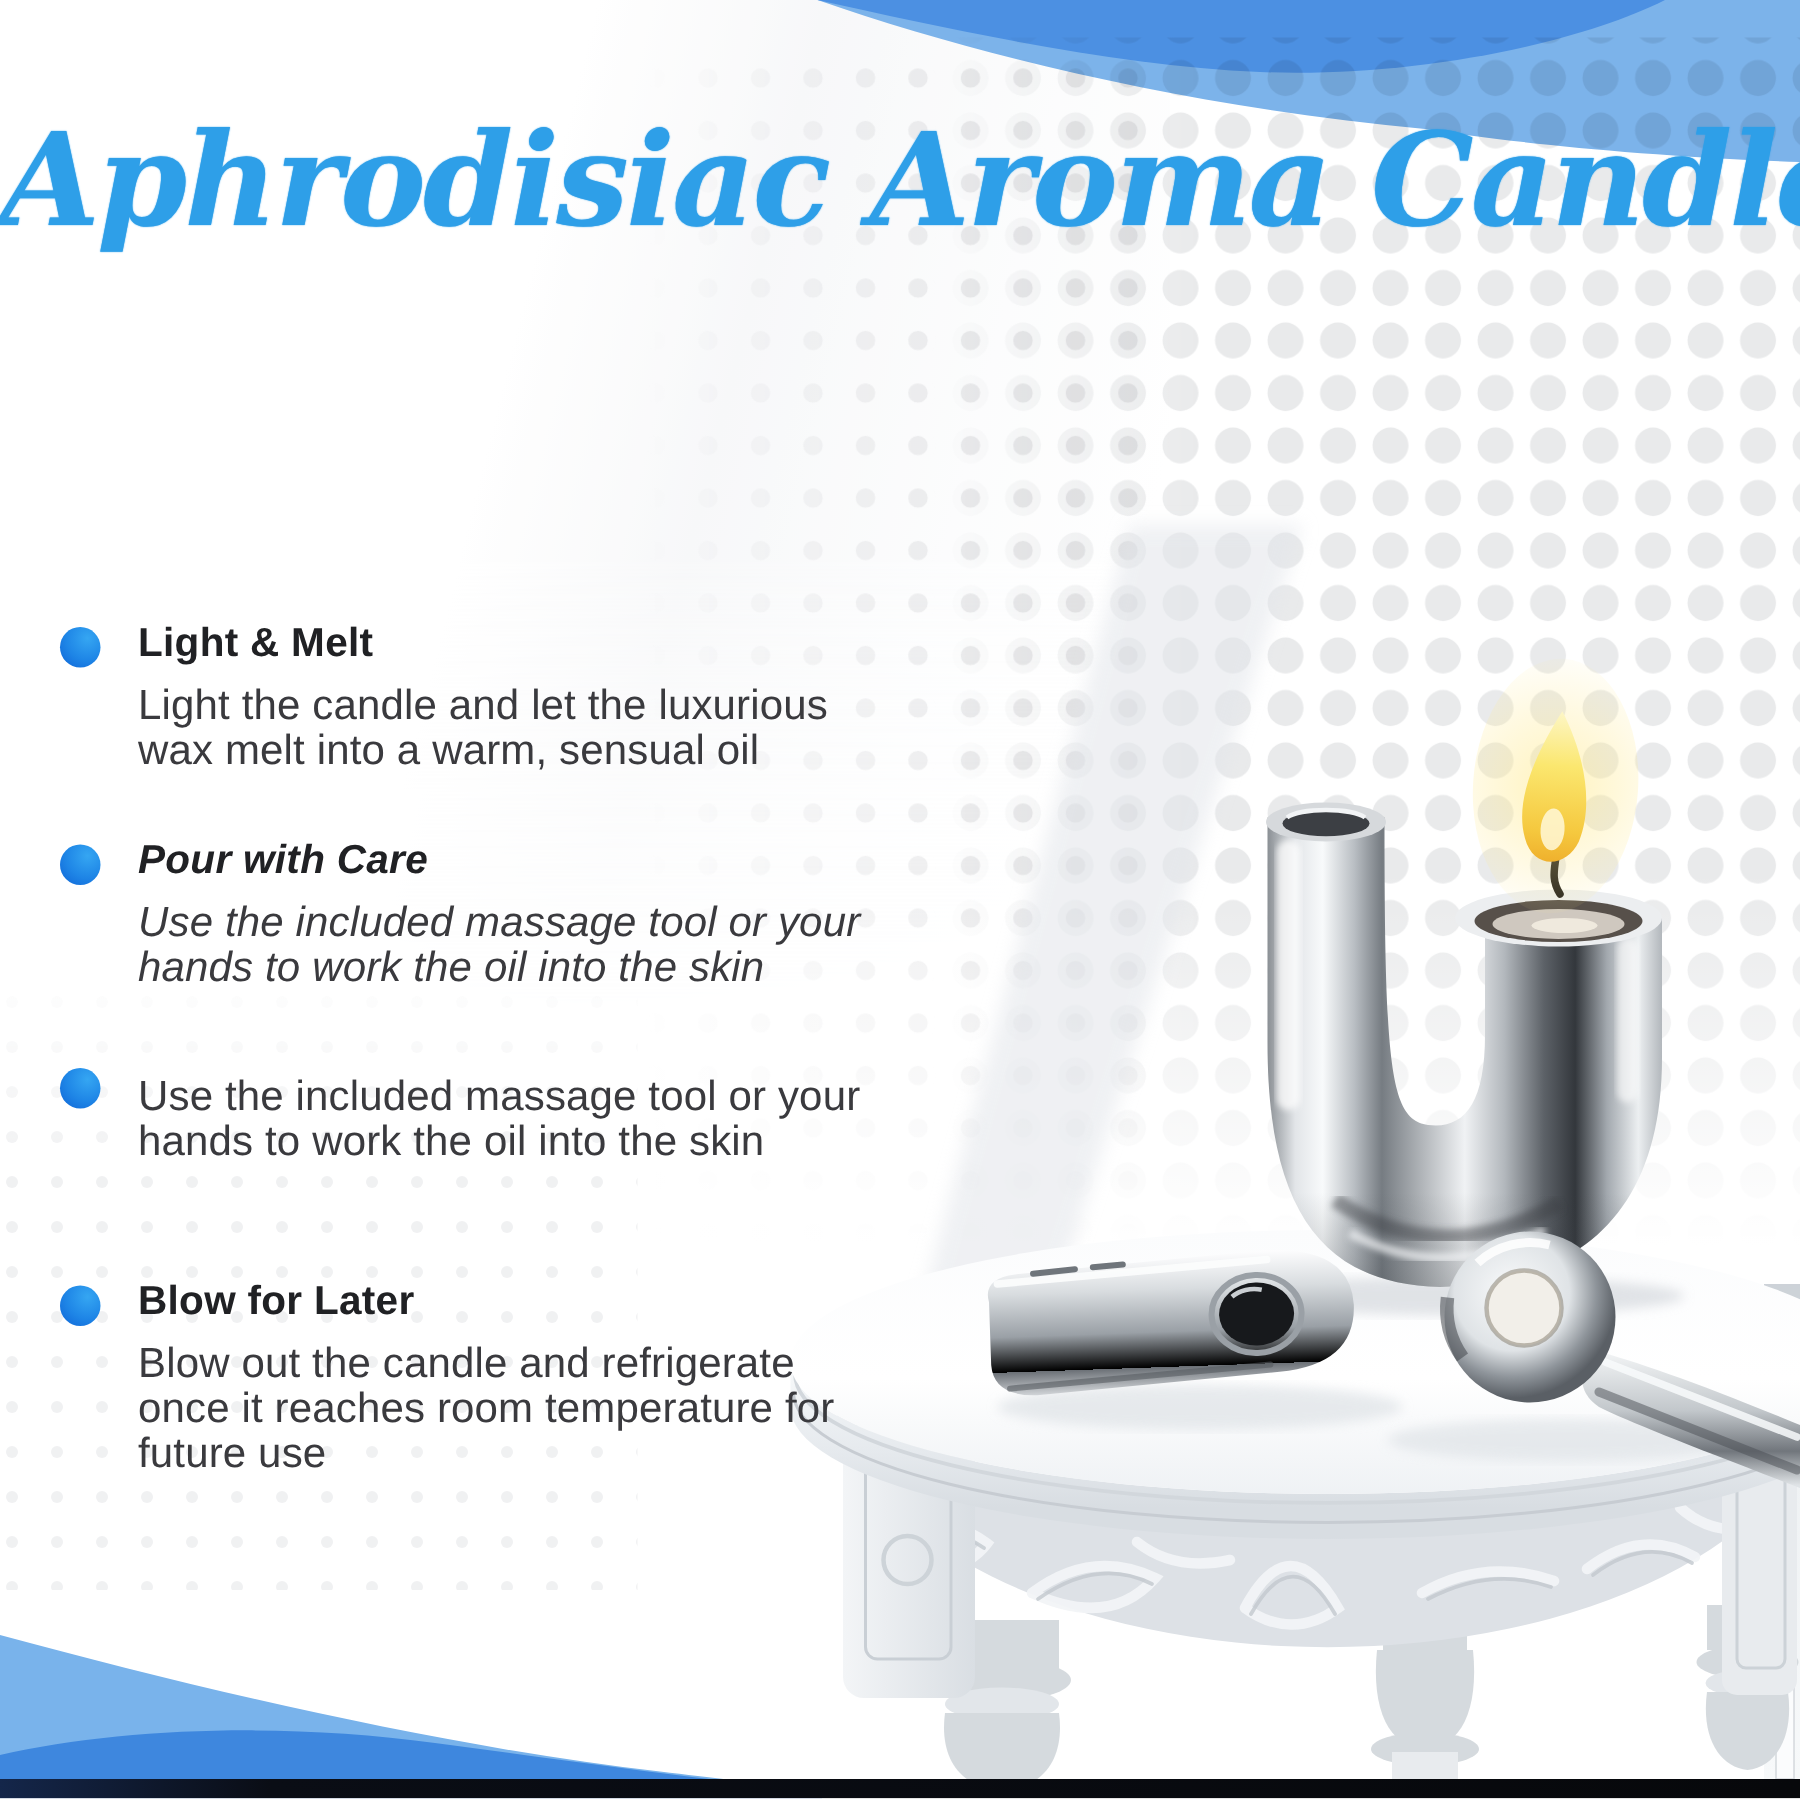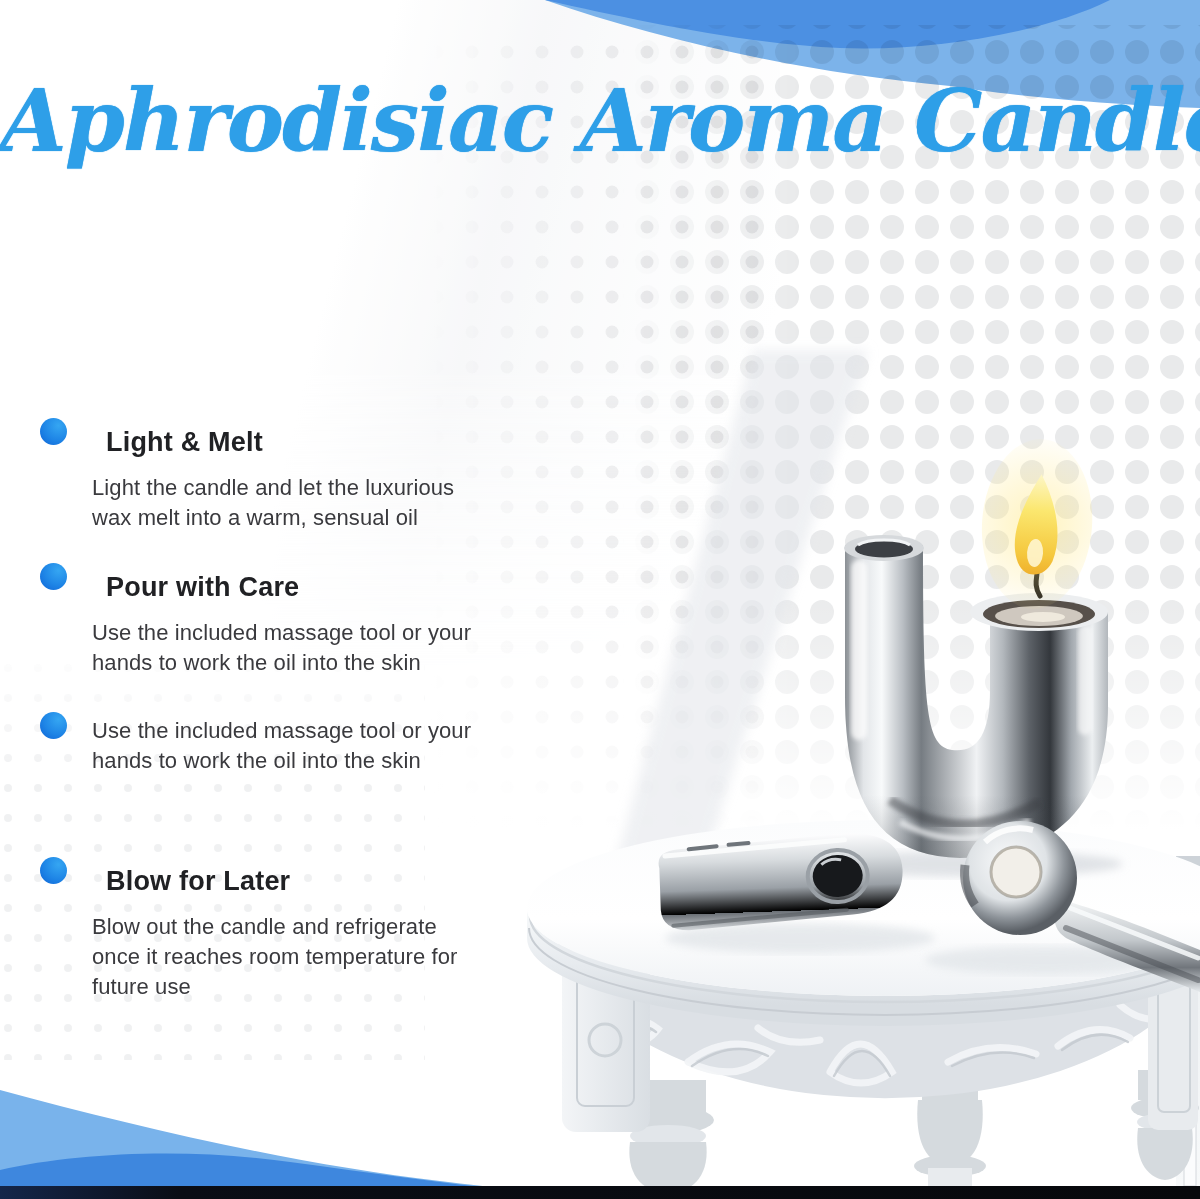--- a/index.html
+++ b/index.html
@@ -24,34 +24,34 @@
     white-space:nowrap;
   }
   .subtitle{
     position:absolute;top:205px;left:0;width:100%;text-align:center;
     font-size:29px;line-height:40px;font-weight:600;color:#232326;
     white-space:pre-line;letter-spacing:.2px;
   }
   .steps{position:absolute;left:40px;top:0;width:540px;height:100%;}
   .step{position:absolute;display:flex;align-items:flex-start;}
   .step:nth-child(1){top:412px;}
-  .step:nth-child(2){top:557px;}
+  .step:nth-child(2){top:557px;font-style:italic;}
   .step:nth-child(3){top:706px;}
   .step:nth-child(4){top:851px;}
   .dot{
     flex:0 0 auto;width:27px;height:27px;border-radius:50%;margin-top:6px;
     background:radial-gradient(circle at 68% 28%,#35A6F2 0%,#1E85E6 55%,#0E63D6 100%);
   }
   .step-text{margin-left:25px;}
   .step-title{
-    margin:14px;font-size:27px;line-height:33px;font-weight:800;color:#202124;
+    margin:0;font-size:27px;line-height:33px;font-weight:800;color:#202124;
     letter-spacing:.2px;
   }
   .step-desc{
-    margin:10px 0 0 0;font-size:22px;line-height:30px;font-weight:400;color:#3a3a3e;
+    margin:10px 0 0 0;font-size:28px;line-height:30px;font-weight:400;color:#3a3a3e;
     white-space:pre-line;letter-spacing:.1px;
   }
 </style>
 </head>
 <body>
 
 <div class="canvas">
 
   <div class="sheen"></div>
 

